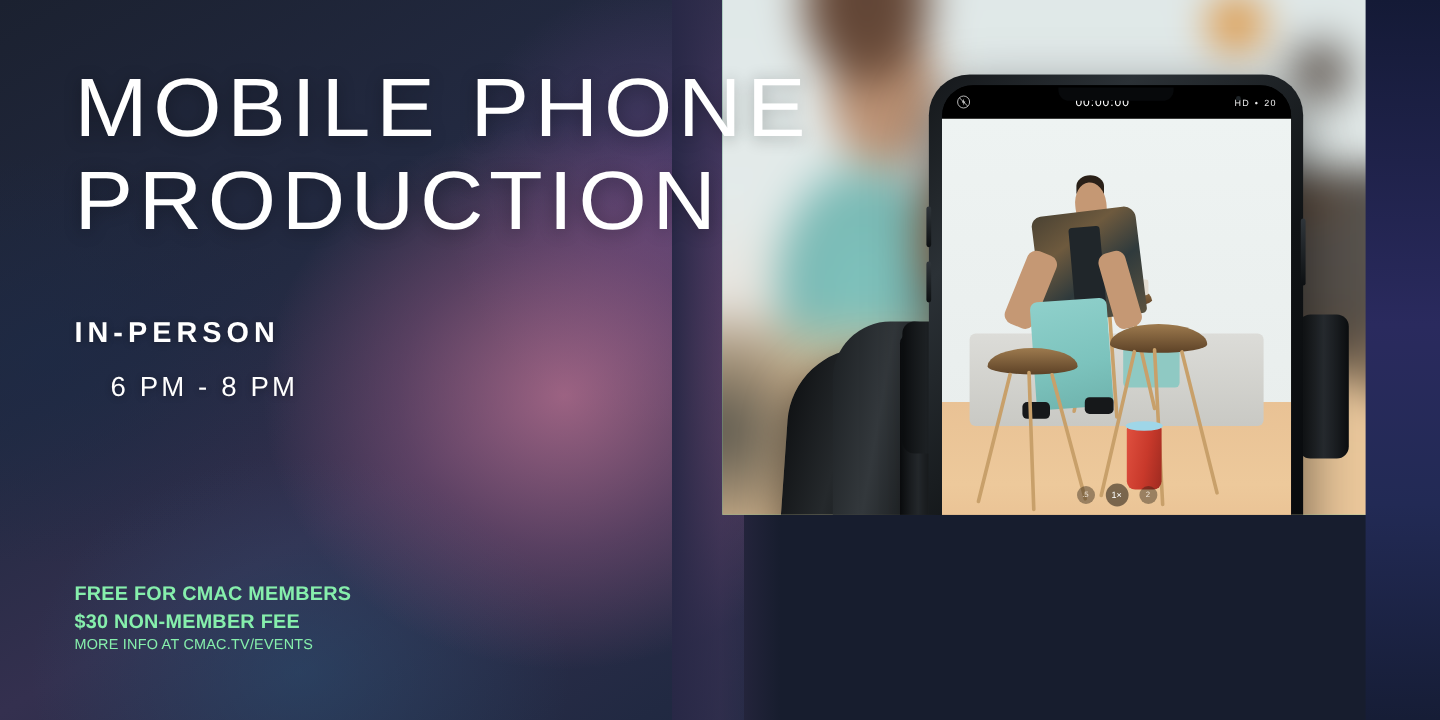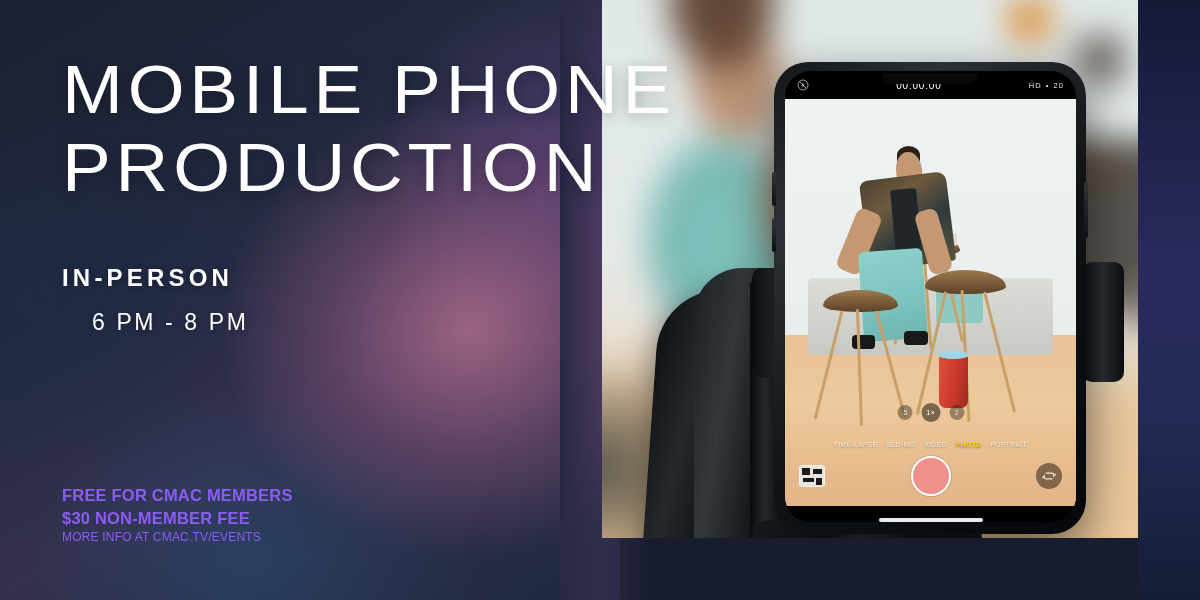--- a/index.html
+++ b/index.html
@@ -13,21 +13,21 @@
 
   
   .right-band {
     position:absolute; right:0; top:0; width:62px; height:600px;
     background:linear-gradient(180deg,#141a36 0%,#2a2a5e 45%,#222a55 70%,#161d36 100%);
     z-index:7;
   }
 
   
   .photo {
-    position:absolute; left:602px; top:0; width:538px; height:538px;
+    position:absolute; left:602px; top:0; width:538px; height:429px;
     overflow:hidden; z-index:3;
     background:#86efac;
   }
   
   .bokeh { position:absolute; inset:-40px; filter:blur(16px); }
   .bg-wall {
     position:absolute; inset:0;
     background:
       linear-gradient(180deg,#dfe8e8 0%,#e4ebea 42%,#e9e4dd 58%,#e6cfae 70%,#e8c79d 100%);
   }
@@ -292,21 +292,21 @@
   }
   .timeline {
     font-size:23px; letter-spacing:2.6px; font-weight:400;
     text-shadow:0 1px 6px rgba(0,0,0,.3);
     margin-left:30px;
   }
 
   .footer { position:absolute; left:62px; bottom:48px; z-index:8; display:flex; align-items:flex-end; gap:18px; }
   .logo { position:relative; width:128px; height:104px; }
   .logo svg { position:absolute; left:0; top:0; }
-  .fees { color:#8b5cf6; padding-bottom:6px; }
+  .fees { color:#86efac; padding-bottom:6px; }
   .fee1,.fee2 { font-size:16.5px; font-weight:bold; letter-spacing:.2px; line-height:1.38; }
   .fee3 { font-size:12px; font-weight:400; letter-spacing:.2px; line-height:1.38; }
 </style>
 </head>
 <body>
 
 <div class="banner">
 
   <div class="left"></div>
   <div class="left-fade"></div>

